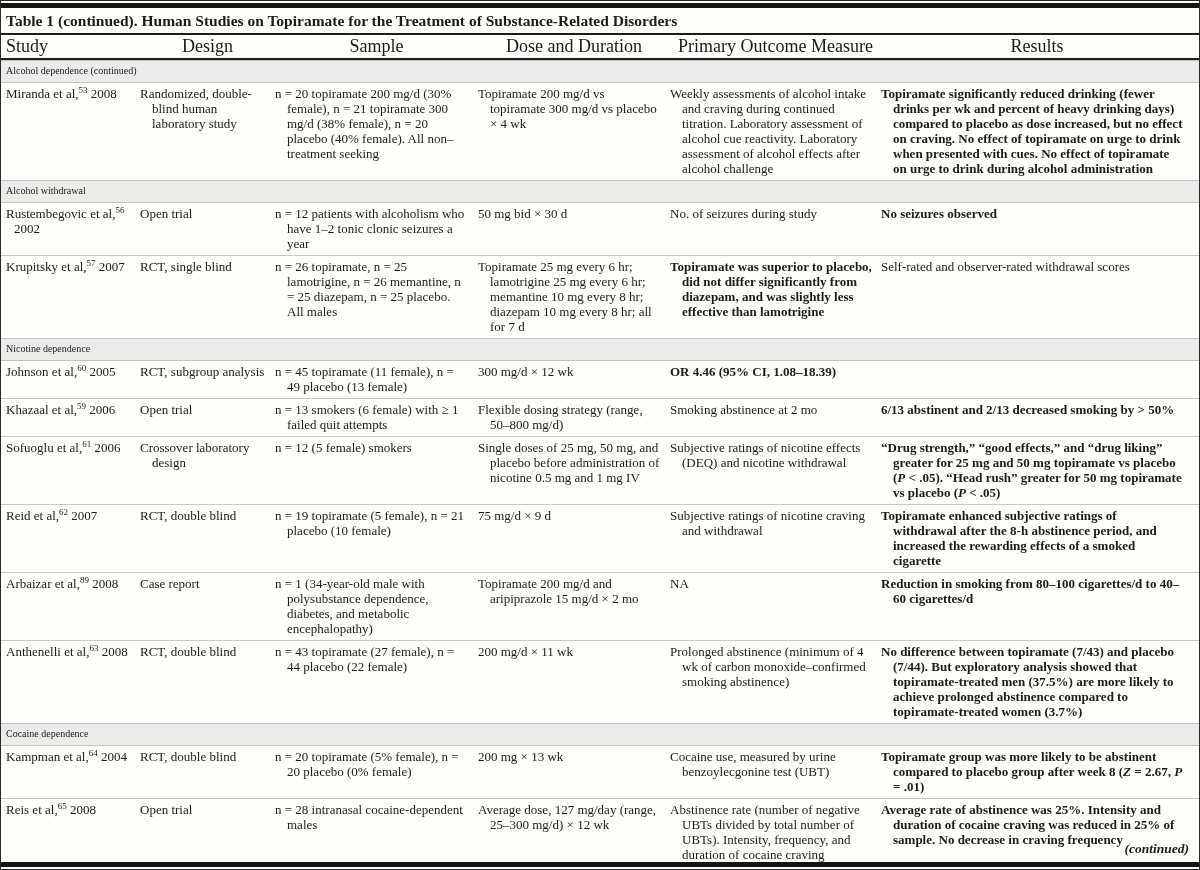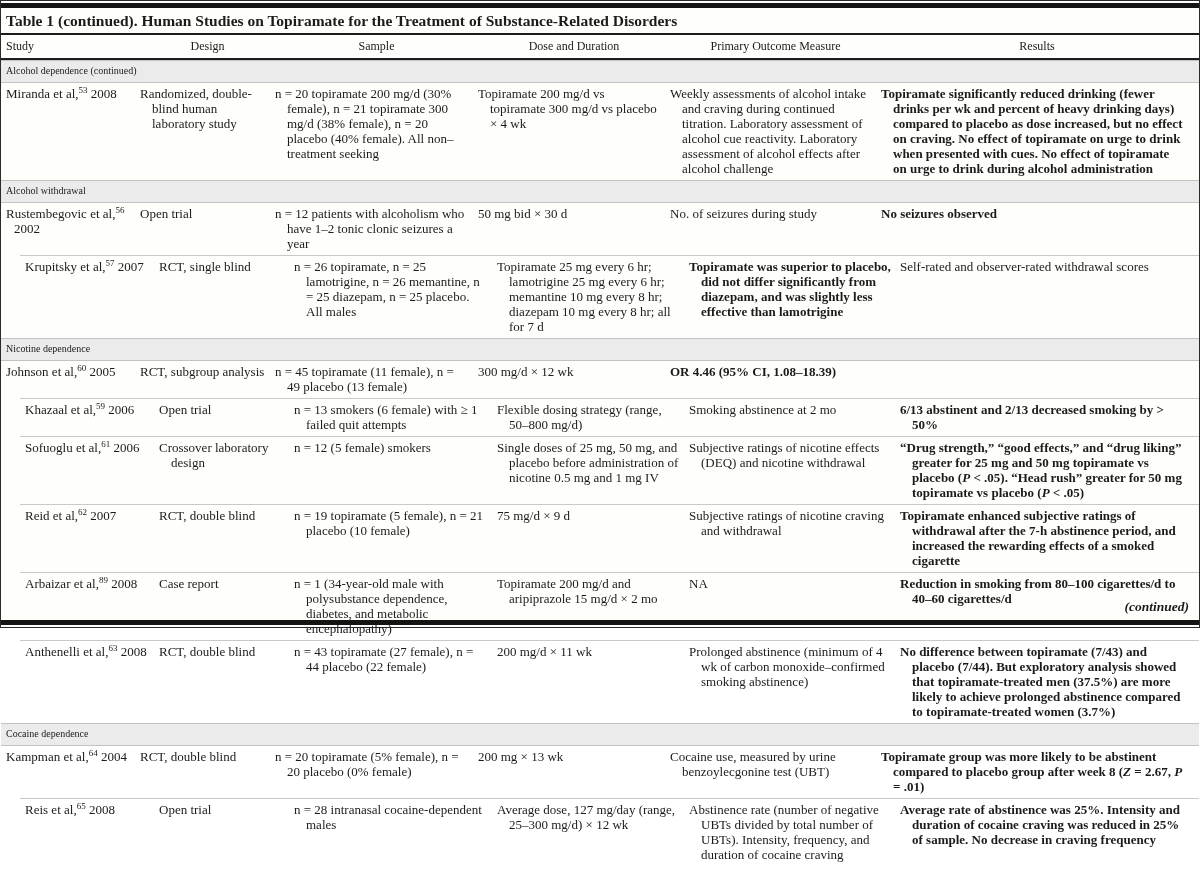--- a/index.html
+++ b/index.html
@@ -1,50 +1,50 @@
 <!DOCTYPE html>
 <html><head>
 <meta charset="utf-8">
 <style>
   html,body{margin:0;padding:0;}
   body{
     width:1200px;height:870px;overflow:hidden;background:#ffffff;
     font-family:"Liberation Serif", serif;
   }
   .page{
-    position:relative;box-sizing:border-box;width:1200px;height:628px;
+    position:relative;box-sizing:border-box;width:1200px;height:870px;
     background:#fefefb;color:#1b1b1b;
     border:1px solid #2a2a2a;
     --cols:134px 135px 203px 192px 211px 1fr;
   }
   .bar-top{height:5px;background:#141414;margin-top:2px;}
   .bar-bottom{position:absolute;left:0;right:0;bottom:2px;height:5px;background:#141414;}
   .title{
     font-weight:bold;font-size:15.5px;line-height:18px;
     padding:4px 6px 3px 5px;border-bottom:2px solid #1c1c1c;
   }
   .hdr-row{
     display:grid;grid-template-columns:var(--cols);
     padding:3px 6px 4px 5px;border-bottom:2px solid #1c1c1c;
-    font-size:12px;line-height:16px;align-items:end;
+    font-size:18px;line-height:16px;align-items:end;
   }
   .hdr{text-align:center;}
   .hdr.first{text-align:left;}
   .band{
     background:#ebebeb;font-size:10px;line-height:16px;
     padding:2px 6px 3px 5px;
     border-top:1px solid #c2c2c2;border-bottom:1px solid #c2c2c2;
   }
   .section:first-of-type .band{border-top:none;}
   .row{
     display:grid;grid-template-columns:var(--cols);
     padding:3px 14px 4px 5px;
     font-size:13px;line-height:15px;
   }
-  .section .row + .row{border-top:1px solid #c9c9c9;margin-left:19px;}
+  .section .row + .row{border-top:1px solid #c9c9c9;}
   .cell{padding-left:12px;text-indent:-12px;padding-right:10px;}
   .cell.study{padding-left:8px;text-indent:-8px;}
   .cell.results{padding-right:2px;font-weight:bold;}
   sup{font-size:9px;line-height:0;}
   .continued{
     position:absolute;right:10px;bottom:12px;
     font-weight:bold;font-style:italic;font-size:13.5px;margin-left:31px;
   }
 </style>
 </head>
@@ -127,21 +127,21 @@
       <div class="cell">Subjective ratings of nicotine effects (DEQ) and nicotine withdrawal</div>
       <div class="cell results">“Drug strength,” “good effects,” and “drug liking” greater for 25 mg and 50 mg topiramate vs placebo (<i>P</i> &lt; .05). “Head rush” greater for 50 mg topiramate vs placebo (<i>P</i> &lt; .05)</div>
     </div>
 
     <div class="row">
       <div class="cell study"><span>Reid et al,</span><sup>62</sup> <span>2007</span></div>
       <div class="cell">RCT, double blind</div>
       <div class="cell">n = 19 topiramate (5 female), n = 21 placebo (10 female)</div>
       <div class="cell">75 mg/d × 9 d</div>
       <div class="cell">Subjective ratings of nicotine craving and withdrawal</div>
-      <div class="cell results">Topiramate enhanced subjective ratings of withdrawal after the 7-h abstinence period, and increased the rewarding effects of a smoked cigarette</div>
+      <div class="cell results">Topiramate enhanced subjective ratings of withdrawal after the 8-h abstinence period, and increased the rewarding effects of a smoked cigarette</div>
     </div>
 
     <div class="row">
       <div class="cell study"><span>Arbaizar et al,</span><sup>89</sup> <span>2008</span></div>
       <div class="cell">Case report</div>
       <div class="cell">n = 1 (34-year-old male with polysubstance dependence, diabetes, and metabolic encephalopathy)</div>
       <div class="cell">Topiramate 200 mg/d and aripiprazole 15 mg/d × 2 mo</div>
       <div class="cell">NA</div>
       <div class="cell results">Reduction in smoking from 80–100 cigarettes/d to 40–60 cigarettes/d</div>
     </div>

